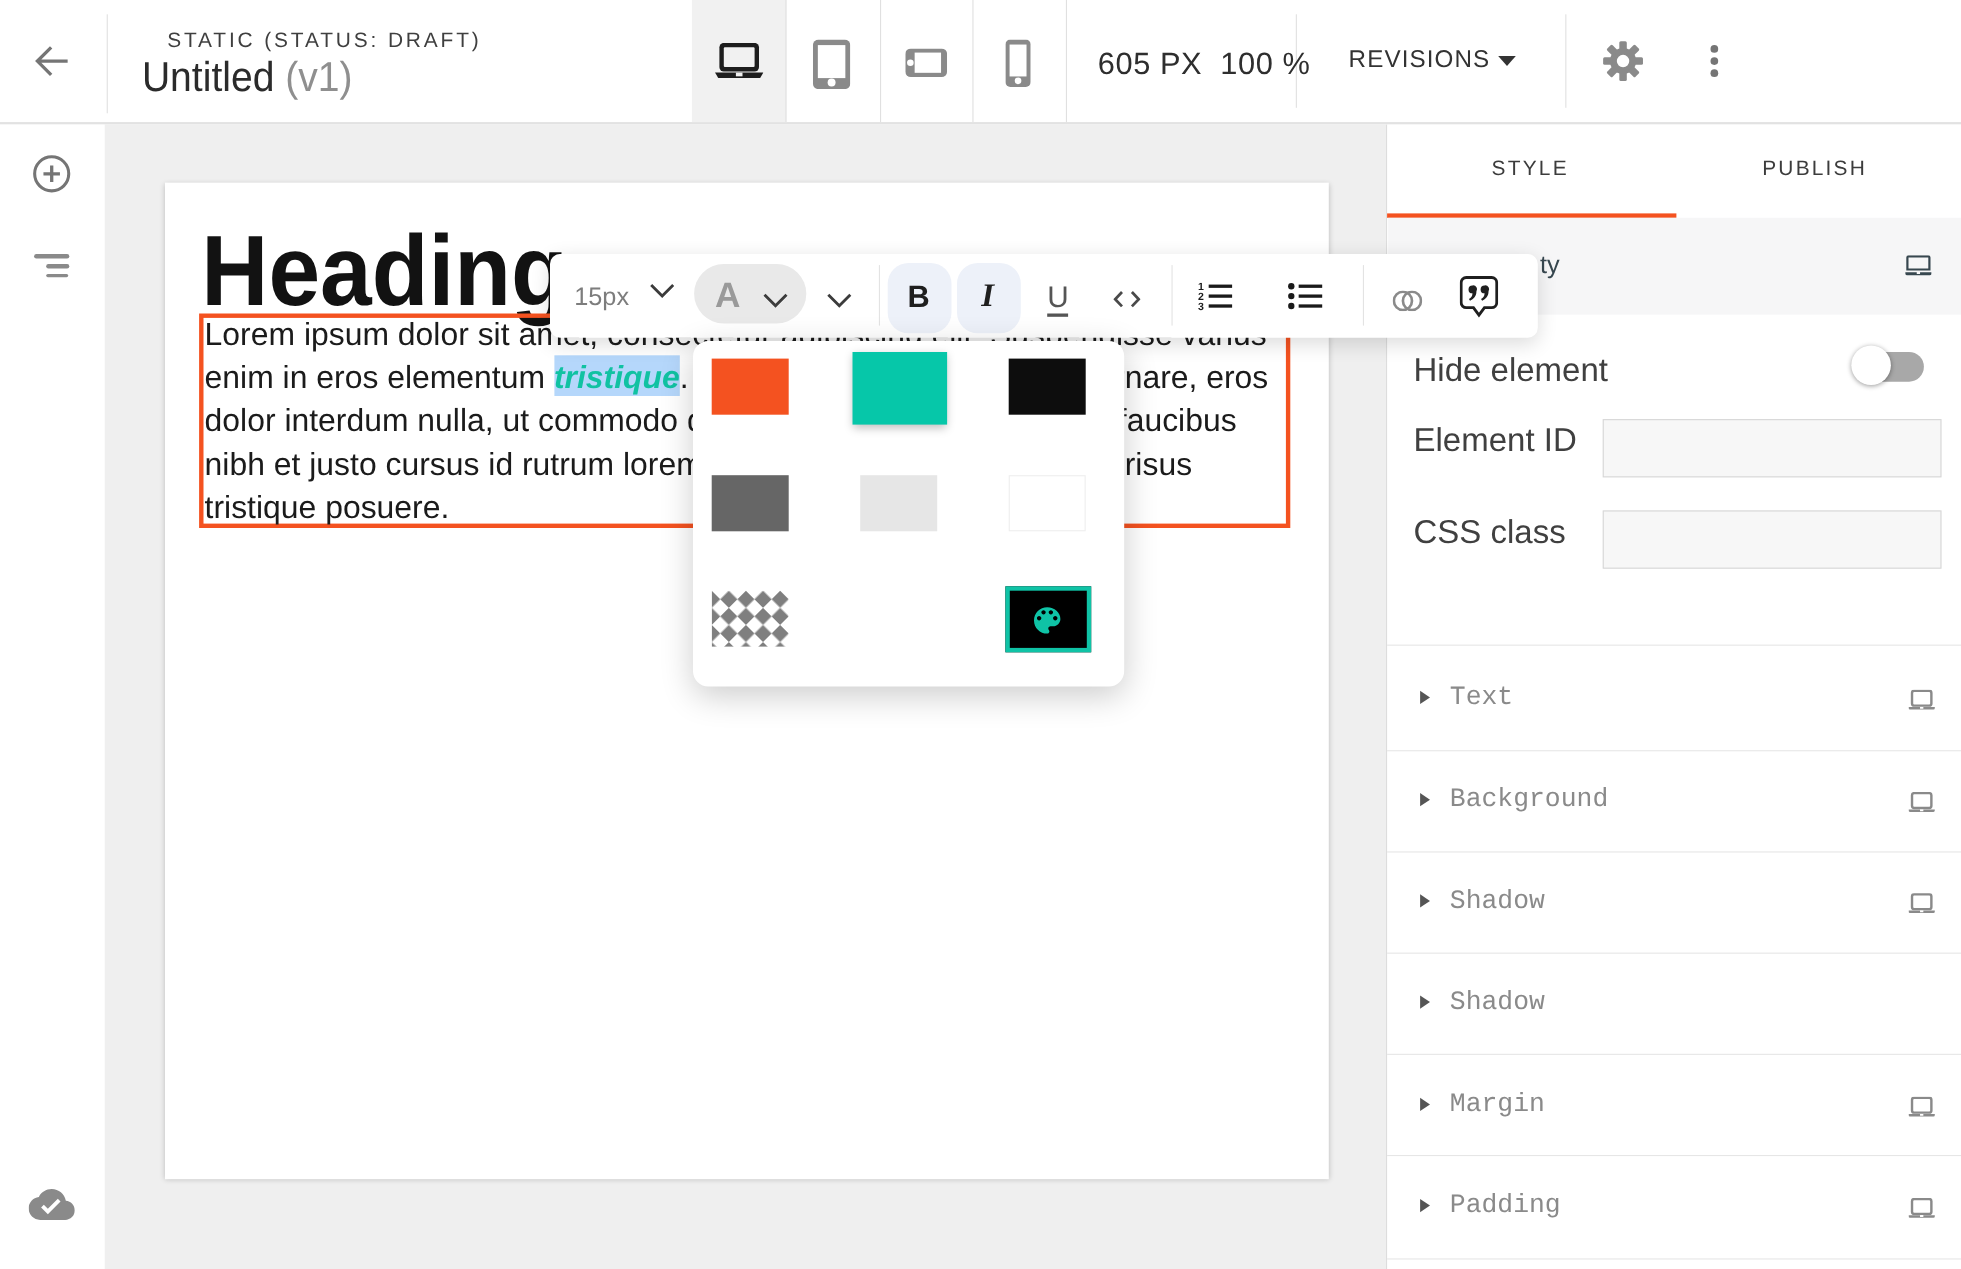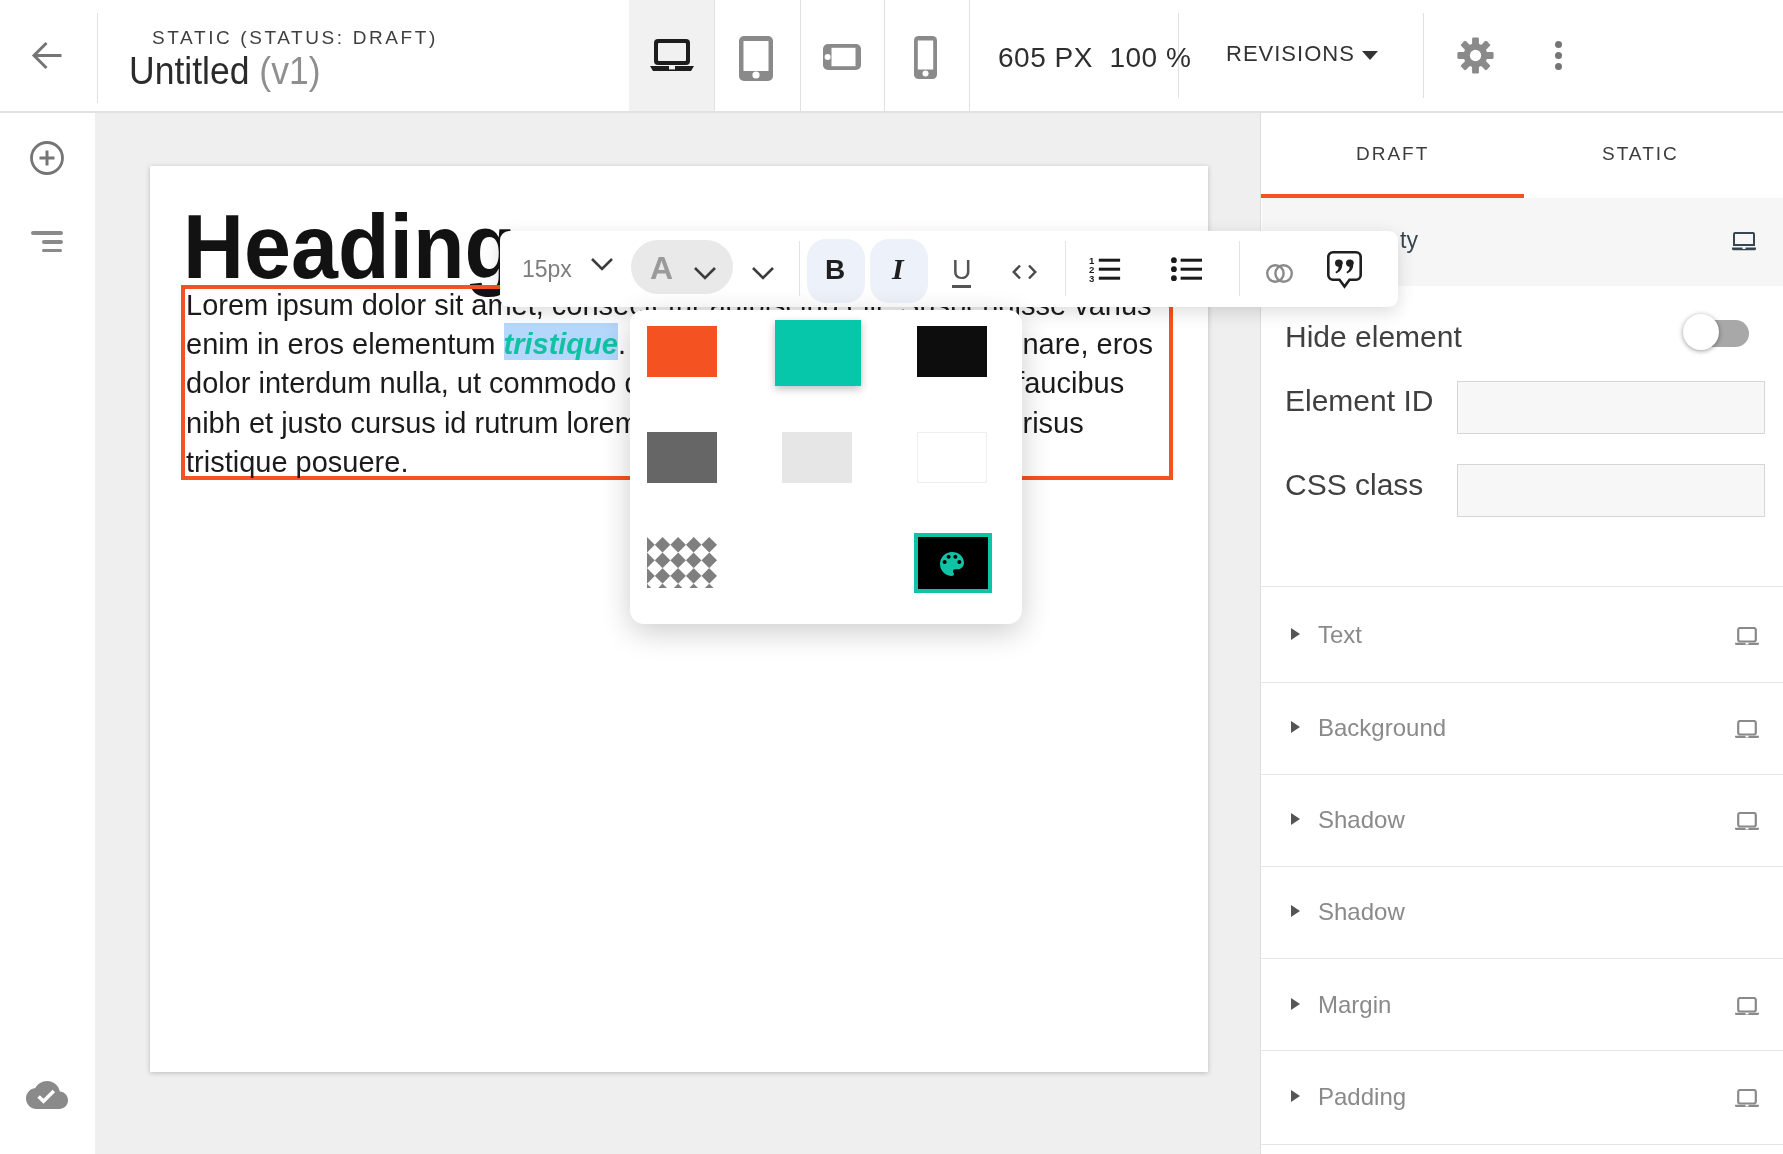--- a/index.html
+++ b/index.html
@@ -44,21 +44,21 @@
 .sw { position:absolute; }
 
 
 #rpanel { position:absolute; left:1260px; top:113px; width:523px; height:1041px; background:#fff; border-left:1px solid #ddd; z-index:15; }
 #rpanel .tab { position:absolute; top:30px; font-size:19px; letter-spacing:2px; color:#3c3c3c; }
 #orangebar { position:absolute; left:0px; top:81px; width:263px; height:4px; background:#f45220; }
 #vishead { position:absolute; left:1px; top:85px; width:522px; height:88px; background:#f6f6f7; }
 #rpanel .lbl { position:absolute; left:24px; font-size:30px; color:#404040; }
 .inp { position:absolute; left:196px; width:308px; height:53px; background:#f7f7f7; border:1px solid #d6d6d6; }
 .hdiv { position:absolute; left:0; width:523px; height:1px; background:#e6e6e6; }
-.acc { position:absolute; left:57px; font-size:24px; color:#8a8a8a; }
+.acc { position:absolute; left:57px; font-size:24px; color:#8a8a8a;font-family:Liberation Mono, monospace; }
 .arr { position:absolute; left:30px; width:0; height:0; border-top:6px solid transparent; border-bottom:6px solid transparent; border-left:9px solid #555; }
 .lap { position:absolute; left:474px; }
 #toggle { position:absolute; left:424px; top:207px; width:64px; height:27px; border-radius:14px; background:#a8a8a8; }
 #knob { position:absolute; left:422px; top:201px; width:36px; height:36px; border-radius:50%; background:#fff; box-shadow:0 1px 5px rgba(0,0,0,0.4); }
 </style>
 </head>
 <body>
 
 <div id="canvas">
   <div id="page"></div>
@@ -247,22 +247,22 @@
     <rect width="70" height="51" fill="url(#chk)"></rect>
   </svg>
 
   <div class="sw" style="left:284px;top:223px;width:78px;height:60px;background:#000;border:4px solid #0fc3a6"></div>
   <svg class="sw" style="left:305px;top:238px" width="34" height="32" viewBox="0 0 24 24" fill="#0fc3a6">
       <path d="M12 3c-4.97 0-9 4.03-9 9s4.03 9 9 9c.83 0 1.5-.67 1.5-1.5 0-.39-.15-.74-.39-1.01-.23-.26-.38-.61-.38-.99 0-.83.67-1.5 1.5-1.5H16c2.76 0 5-2.24 5-5 0-4.42-4.03-8-9-8zm-5.5 9c-.83 0-1.5-.67-1.5-1.5S5.67 9 6.5 9 8 9.67 8 10.5 7.33 12 6.5 12zm3-4C8.67 8 8 7.33 8 6.5S8.67 5 9.5 5s1.5.67 1.5 1.5S10.33 8 9.5 8zm5 0c-.83 0-1.5-.67-1.5-1.5S13.67 5 14.5 5s1.5.67 1.5 1.5S15.33 8 14.5 8zm3 4c-.83 0-1.5-.67-1.5-1.5S16.67 9 17.5 9s1.5.67 1.5 1.5-.67 1.5-1.5 1.5z"></path>
     </svg>
 </div>
 
 <div id="rpanel">
-  <div class="tab" style="left:95px">DRAFT</div>
-  <div class="tab" style="left:341px">STATIC</div>
+  <div class="tab" style="left:95px">STYLE</div>
+  <div class="tab" style="left:341px">PUBLISH</div>
   <div id="orangebar"></div>
   <div id="vishead"></div>
   <div style="position:absolute;left:139px;top:114px;font-size:23px;color:#37474f;text-align:center;">ty</div>
 
   <svg class="abs" style="left:471px;top:119px" width="24" height="19" viewBox="0 0 24 19" fill="#37474f">
     <path d="M3 0 h18 a2 2 0 0 1 2 2 v12 h-22 v-12 a2 2 0 0 1 2 -2 z M21 2 H3 v10 h18 z" fill-rule="evenodd" fill="#37474f"></path>
     <path d="M0 15.5 h24 v1.2 a1.5 1.5 0 0 1 -1.5 1.5 h-21 a1.5 1.5 0 0 1 -1.5 -1.5 z M10.5 15.5 h3 v1.6 h-3 z" fill-rule="evenodd"></path>
   </svg>
 
   <div class="lbl" style="top:207px">Hide element</div>

